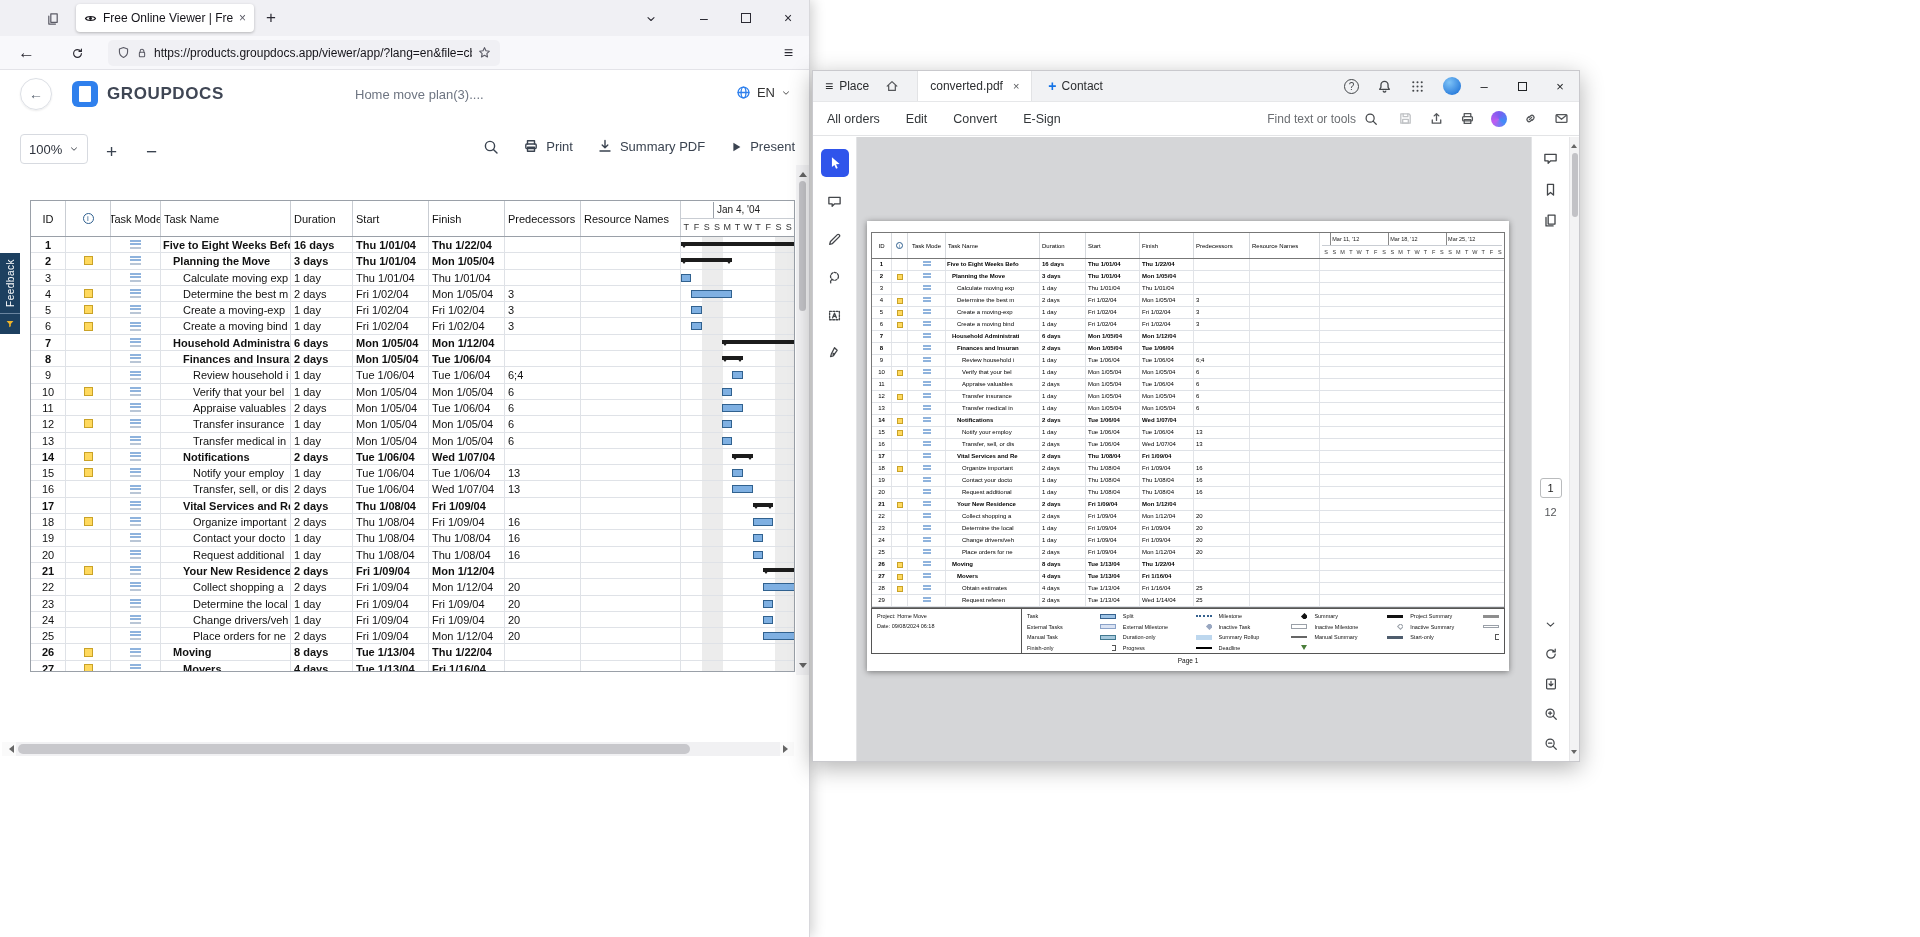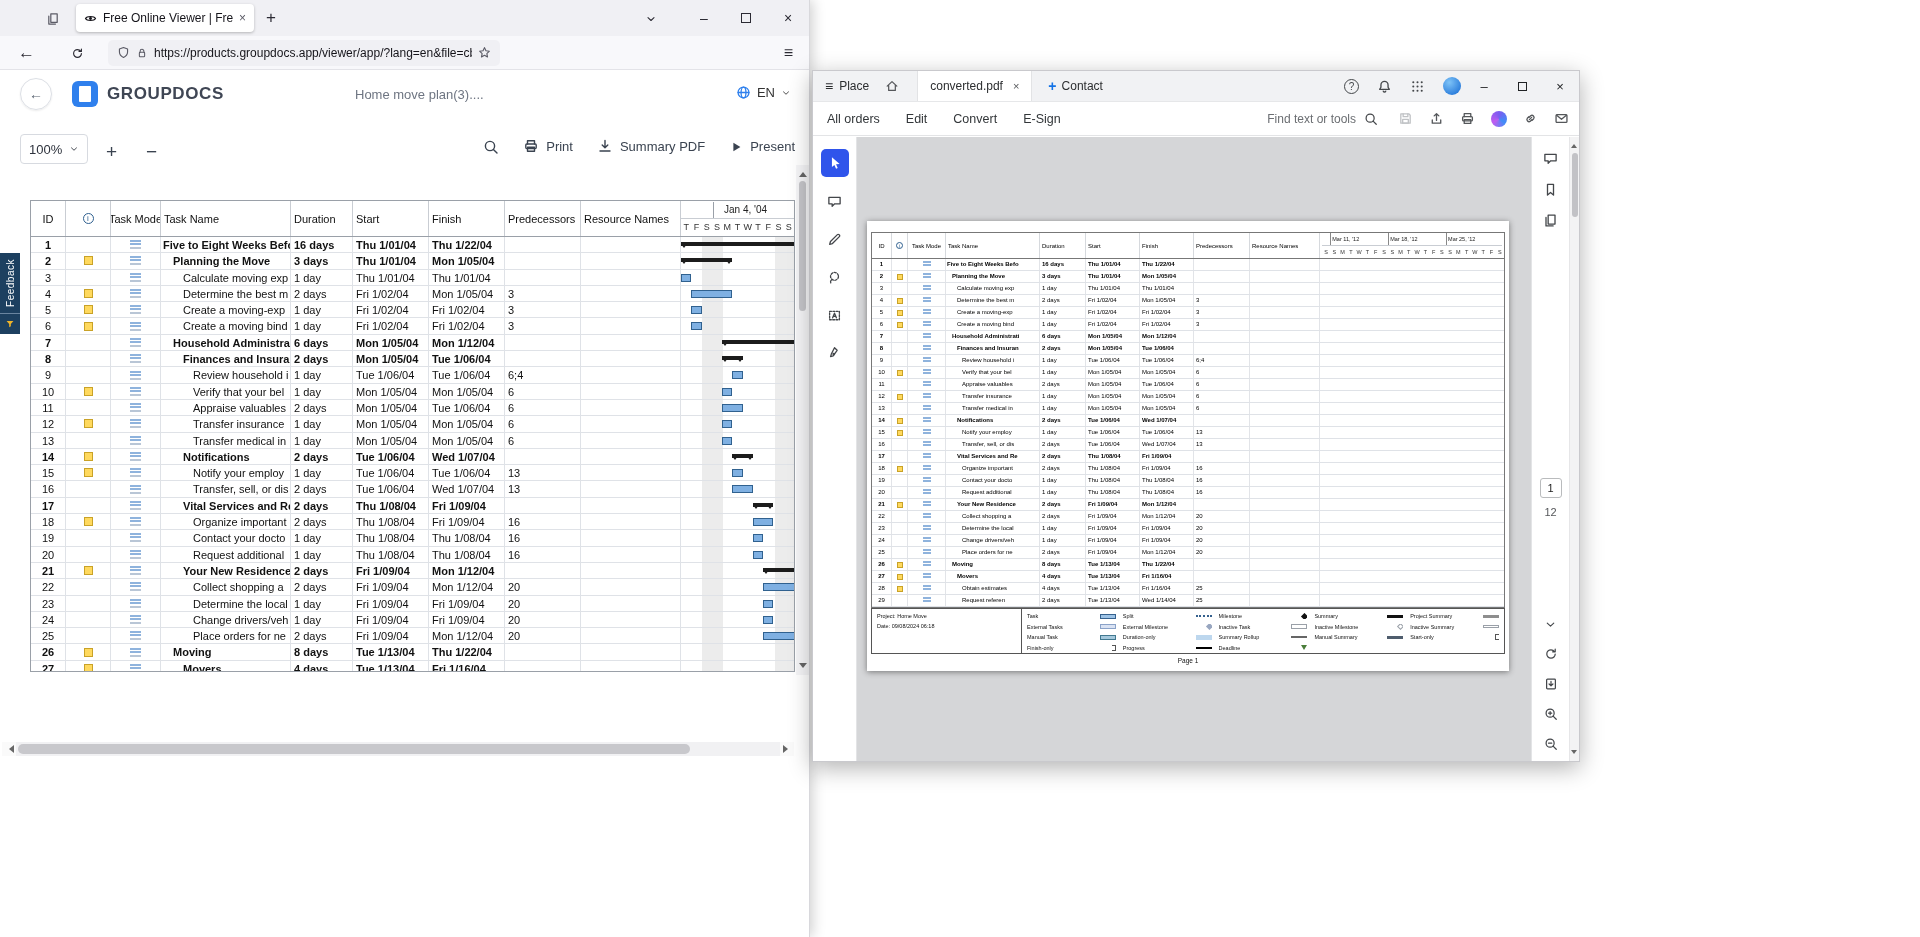--- a/index.html
+++ b/index.html
@@ -59,21 +59,21 @@
 .note{display:inline-block;width:9px;height:9px;background:#ffd95e;border:1px solid #c9a227}
 .mode{display:inline-block;width:11px;height:9px;background:linear-gradient(180deg,#8fb3dd 0 2px,#fff 2px 3px,#8fb3dd 3px 5px,#fff 5px 7px,#b9c6d6 7px 9px)}
 .gbar{position:absolute}
 .gbar.t{top:4px;height:8px;background:#7fb0e2;border:1px solid #30618f}
 .gbar.s{top:5px;height:4px;background:#1c1c1c}
 .gbar.s::before,.gbar.s::after{content:"";position:absolute;top:2px;width:0;height:0;border:3px solid transparent;border-top:4px solid #1c1c1c}
 .gbar.s::before{left:0}.gbar.s::after{right:0}
 .gantt-head{flex-direction:column;align-items:stretch;padding:0}
 .gw{position:relative;border-bottom:1px solid #c9cdd3;overflow:hidden}
 .mp-table .gw{height:18px;font-size:10px;color:#222}
-.mp-table .wlab{position:absolute;left:32px;top:1px;border-left:1px solid #9aa0a8;padding-left:10px;line-height:16px}
+.mp-table .wlab{position:absolute;left:32px;top:1px;border-left:1px solid #9aa0a8;padding-left:3px;line-height:16px}
 .gd{display:flex;color:#333}
 .mp-table .gd{height:17px;font-size:9px}
 .gd .dayl{display:inline-block;text-align:center;flex:none}
 .mp-table .gd .dayl{line-height:17px}
 .info-i{width:11px;height:11px;border-radius:50%;border:1px solid #2e5f8f;color:#2e5f8f;font-size:8px;display:flex;align-items:center;justify-content:center}
 
 .fb{position:absolute;left:0;top:253px;width:20px;height:60px;background:#1d4060;color:#fff;display:flex;align-items:center;justify-content:center;z-index:5}
 .fb span{writing-mode:vertical-rl;transform:rotate(180deg);font-size:10px;letter-spacing:.5px}
 .fb2{position:absolute;left:0;top:313px;width:20px;height:21px;background:#1d4060;border-top:1px solid #6a85a0;display:flex;align-items:center;justify-content:center;color:#f0b429;z-index:5}
 

